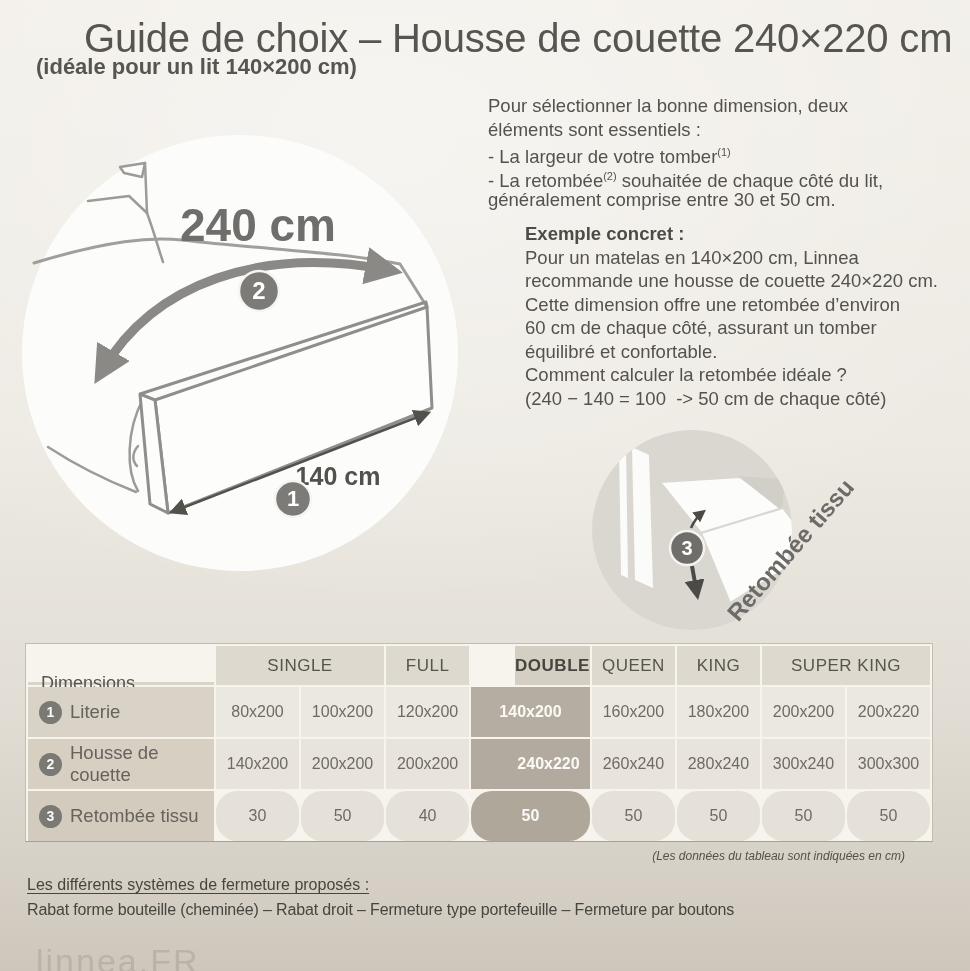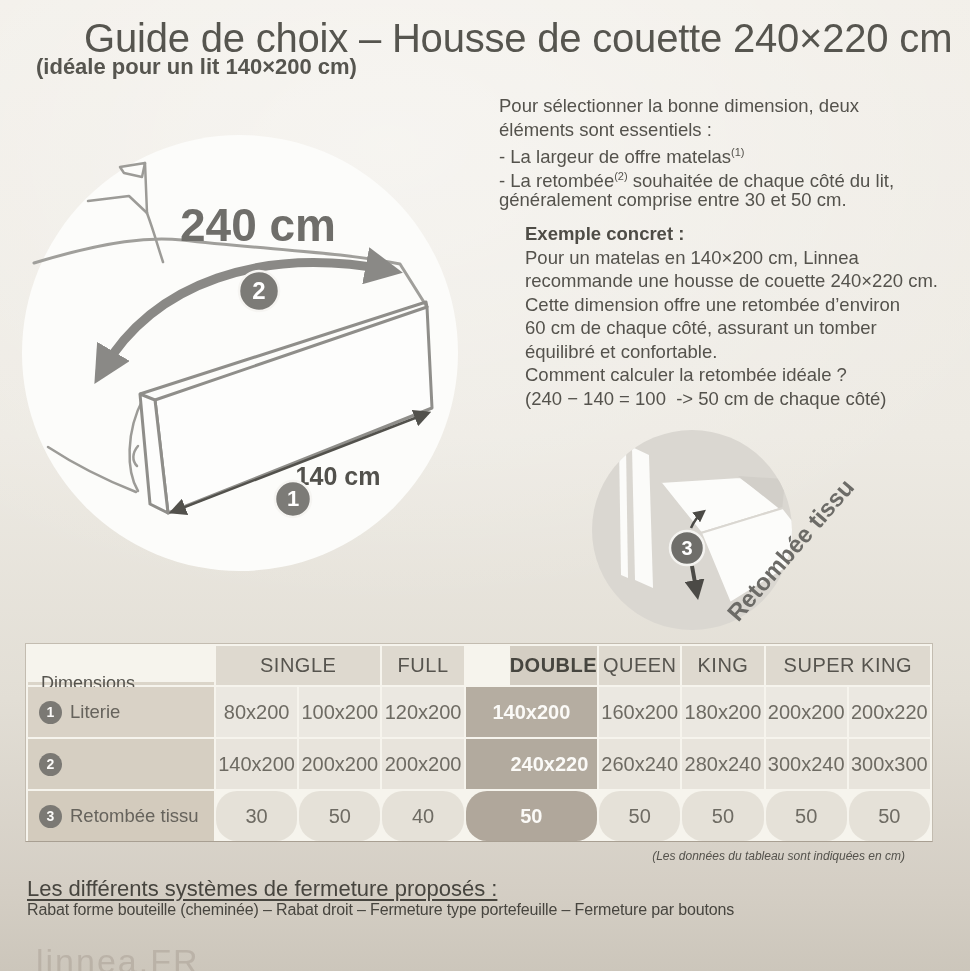--- a/index.html
+++ b/index.html
@@ -9,69 +9,69 @@
     color:#54524c;
     background:
       radial-gradient(120% 80% at 40% 15%, rgba(255,255,255,0.40), rgba(255,255,255,0) 60%),
       linear-gradient(to bottom, #f2efe9 0%, #edeae3 45%, #e2ded5 72%, #d4cec4 92%, #ccc6bb 100%);
   }
   .abs{position:absolute;}
   .page-title{left:36px; top:16px; font-size:40px; font-weight:400; color:#56554f; letter-spacing:-0.2px;margin-left:48px;}
   .page-subtitle{left:36px; top:54px; font-size:22px; font-weight:700; color:#56554f;}
   .textblock{line-height:23.5px; font-size:18.5px; color:#54524c;}
   .textblock .tline{white-space:pre; height:23.5px;}
-  .intro{left:488px; top:94px; width:440px;margin-left:11px;}
+  .intro{left:488px; top:94px; width:440px;}
   .example{left:488px; top:222px; width:470px;margin-left:37px;}
   .bold{font-weight:700; color:#4e4c46;}
   sup{font-size:11px;}
   .retombee-label{
     left:742px; top:600px; height:26px; line-height:26px;
     font-size:24px; font-weight:700; color:#6c6b67;
     transform:rotate(-49deg); transform-origin:0 100%; white-space:nowrap;
   }
   
   .size-table{
     left:25px; top:643px; width:908px; height:199px; box-sizing:border-box;
     display:grid; grid-template-columns:186px repeat(8,1fr);
     grid-template-rows:39px 50px 50px 50px; gap:2px; padding:2px;
     background:#f6f4ed; border:1px solid #c3bcb0; border-bottom-color:#a89f92;
   }
   .size-table>div{display:flex; align-items:center; justify-content:center;}
-  .hc{background:#ded9cf; font-size:20px; letter-spacing:.5px; color:#56544e;}
+  .hc{background:#ded9cf; font-size:17px; letter-spacing:.5px; color:#56544e;}
   .hc.dim{justify-content:flex-start; padding-left:13px; background:#dbd5c9; font-size:18px; letter-spacing:0;margin-top:36px;}
   .hc.hl{background:#d4cec3; color:#46453f; font-weight:700;margin-left:44px;}
   .s2{grid-column:span 2;}
   .lc{justify-content:flex-start !important; gap:8px; padding-left:11px; font-size:18.5px; color:#66635c;}
   .lc.r0{background:#d9d2c6;} .lc.r1{background:#d6cfc2;} .lc.r2{background:#d3cbbd;}
-  .dc{font-size:20px; color:#6e6b63;text-align:right;}
+  .dc{font-size:16px; color:#6e6b63;text-align:right;}
   .dc.r0{background:#ebe8e1;} .dc.r1{background:#e8e4dc;} .dc.r2{background:#e5e1d8;border-radius:21px;}
   .dc.hl{color:#fbfaf7; font-weight:600;}
   .dc.hl.r0{background:#b5ada1;} .dc.hl.r1{background:#b2aa9e;} .dc.hl.r2{background:#b0a79b;}
   .dc.hl.big{font-weight:700;padding-left:36px;}
   .tbadge{
     width:23px; height:23px; border-radius:50%; background:#7b7974; color:#fbfaf8;
     font-size:14px; font-weight:700; display:flex; align-items:center; justify-content:center; flex:0 0 23px;
   }
   .table-note{right:65px; top:849px; font-style:italic; font-size:12px; color:#54524c;}
-  .closures-title{left:27px; top:876px; font-size:22px; color:#47453f; text-decoration:underline; text-underline-offset:3px;}
+  .closures-title{left:27px; top:876px; font-size:16px; color:#47453f; text-decoration:underline; text-underline-offset:3px;}
   .closures-list{left:27px; top:901px; width:930px; font-size:16px; letter-spacing:-0.15px; color:#47453f; white-space:nowrap;}
   .watermark{left:36px; top:942px; font-size:34px; letter-spacing:2px; color:rgba(164,154,142,0.45);}
 </style>
 </head>
 <body>
 
 <div class="page">
 
   <div class="abs page-title">Guide de choix – Housse de couette 240×220 cm</div>
   <div class="abs page-subtitle">(idéale pour un lit 140×200 cm)</div>
 
   <div class="abs intro textblock">
     <div class="tline">Pour sélectionner la bonne dimension, deux</div>
     <div class="tline">éléments sont essentiels :</div>
-    <div class="tline"><span>- La largeur de offre matelas</span><sup>(1)</sup></div>
+    <div class="tline"><span>- La largeur de votre tomber</span><sup>(1)</sup></div>
     <div class="tline"><span>- La retombée</span><sup>(2)</sup><span> souhaitée de chaque côté du lit,</span></div>
     <div class="tline">généralement comprise entre 30 et 50 cm.</div>
   </div>
 
   <div class="abs example textblock">
     <div class="tline bold">Exemple concret :</div>
     <div class="tline">Pour un matelas en 140×200 cm, Linnea</div>
     <div class="tline">recommande une housse de couette 240×220 cm.</div>
     <div class="tline">Cette dimension offre une retombée d’environ</div>
     <div class="tline">60 cm de chaque côté, assurant un tomber</div>
@@ -168,20 +168,21 @@
     <div class="dc r0">100x200</div>
     <div class="dc r0">120x200</div>
     <div class="dc r0 hl">140x200</div>
     <div class="dc r0">160x200</div>
     <div class="dc r0">180x200</div>
     <div class="dc r0">200x200</div>
     <div class="dc r0">200x220</div>
 
     <div class="lc r1">
       <span class="tbadge">2</span>
+      <span>Housse de couette</span>
     </div>
     <div class="dc r1">140x200</div>
     <div class="dc r1">200x200</div>
     <div class="dc r1">200x200</div>
     <div class="dc r1 hl big">240x220</div>
     <div class="dc r1">260x240</div>
     <div class="dc r1">280x240</div>
     <div class="dc r1">300x240</div>
     <div class="dc r1">300x300</div>
 

